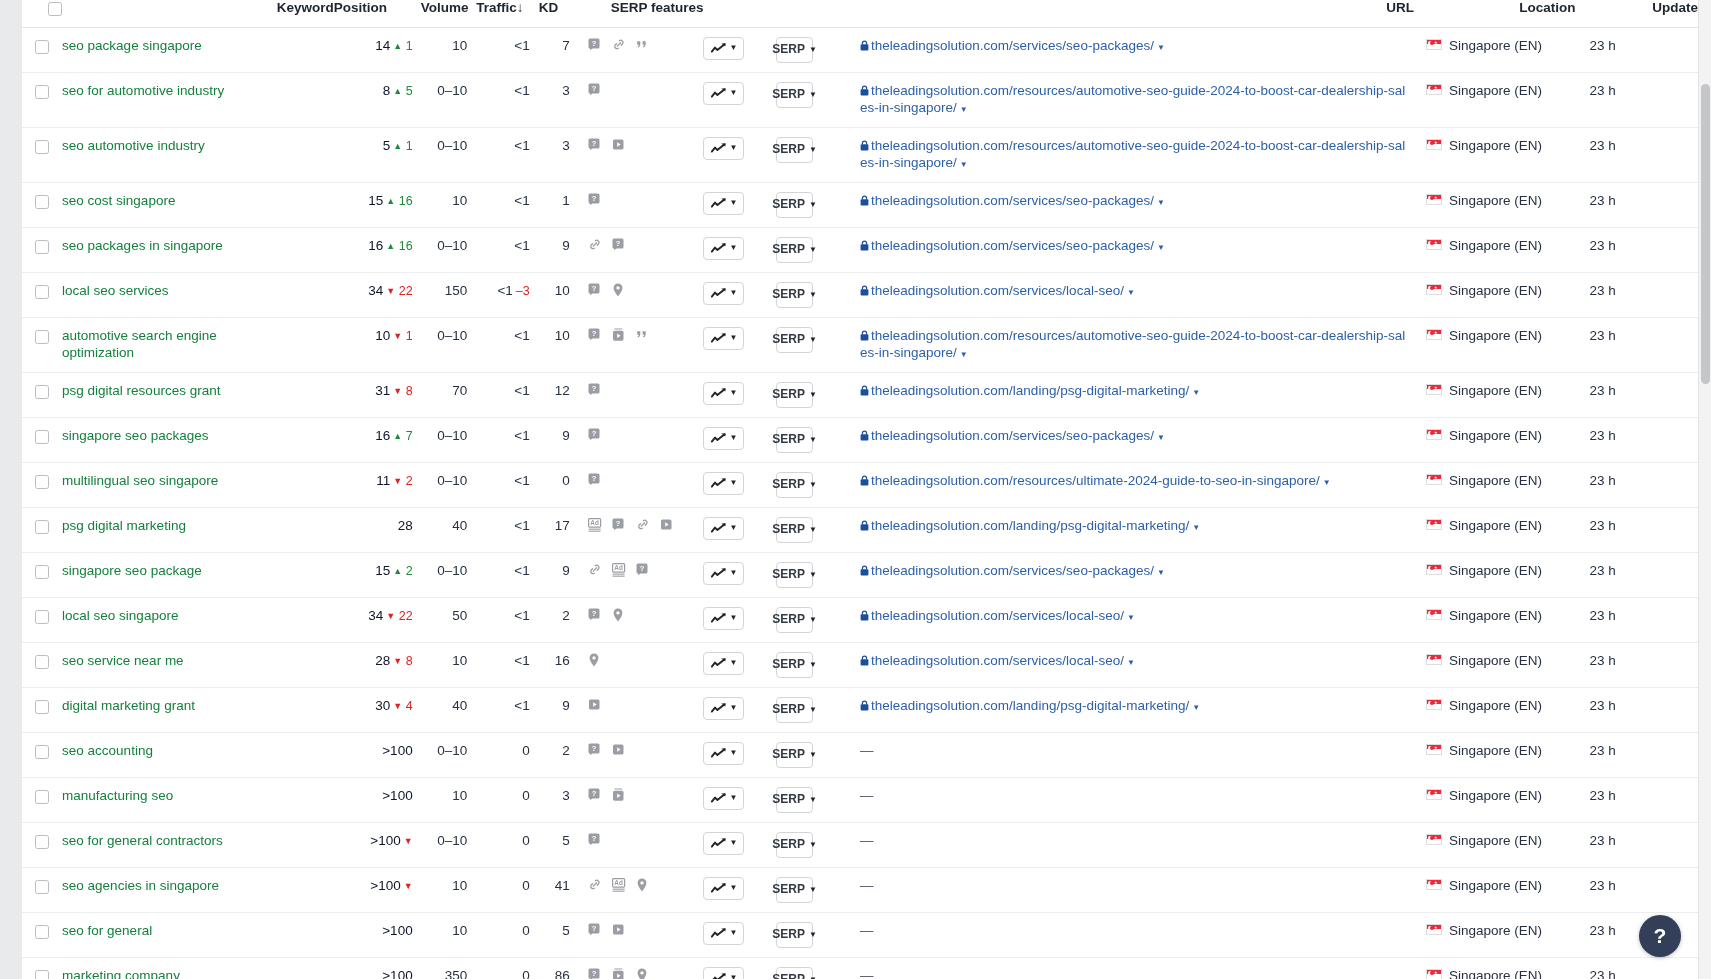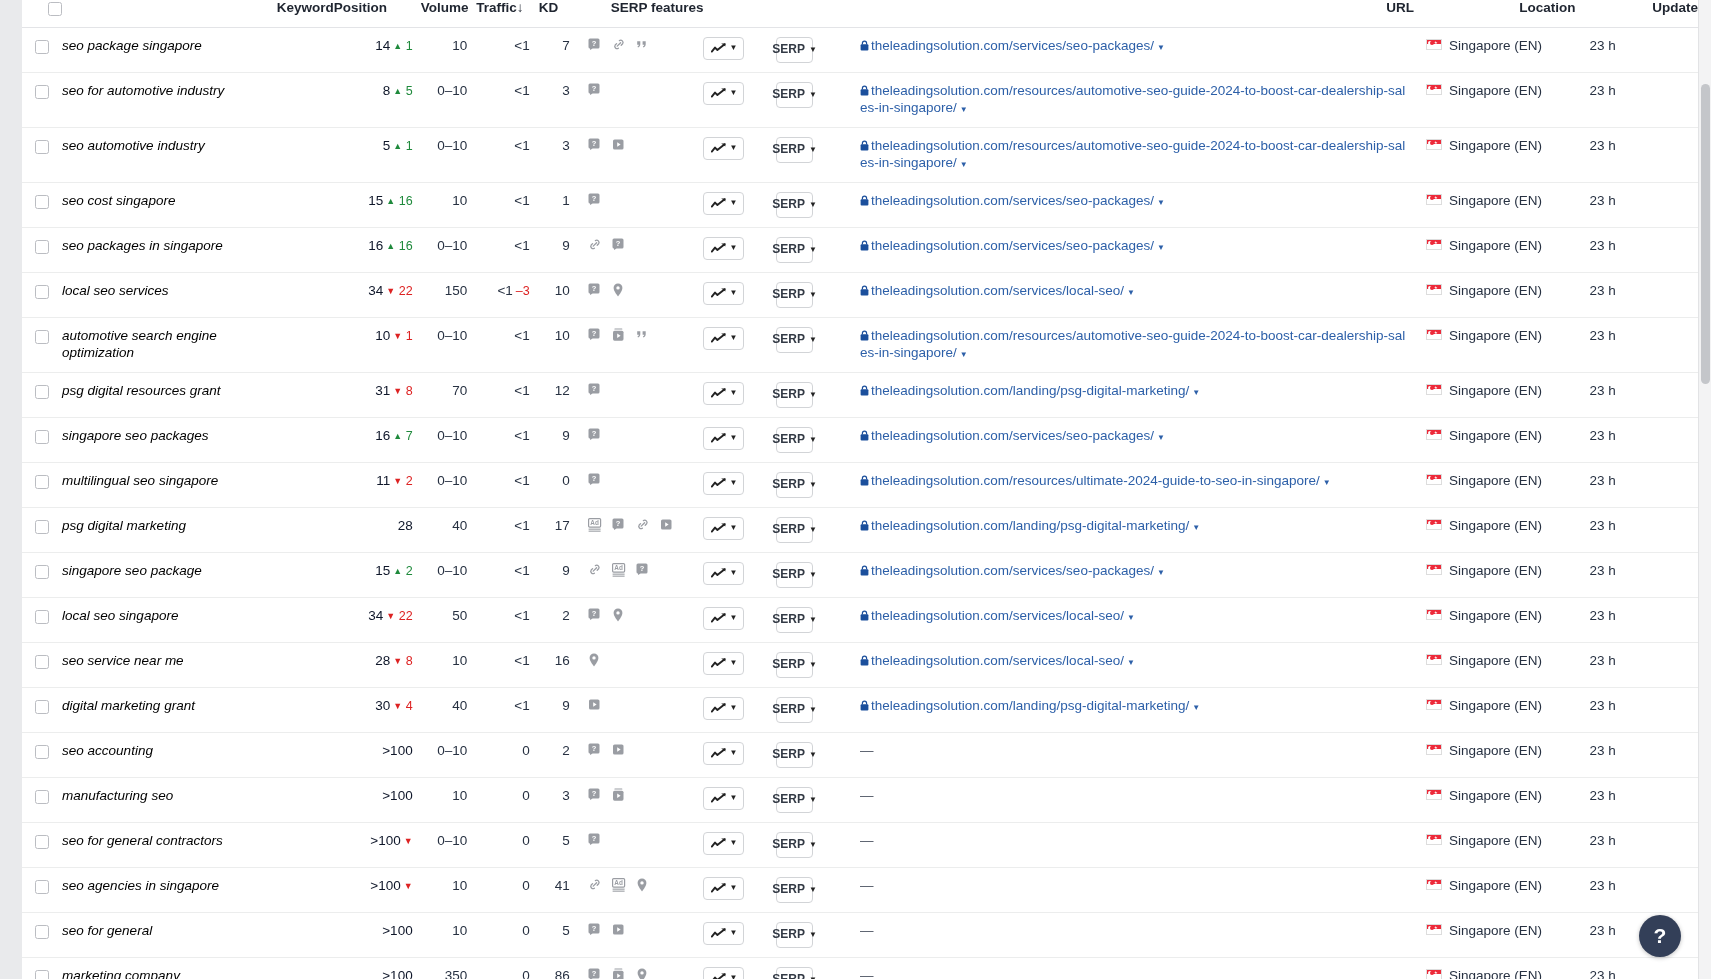--- a/index.html
+++ b/index.html
@@ -102,27 +102,26 @@
     border-radius: 2.5px;
     background: #fff;
     vertical-align: middle;
   }
   thead .cbox { margin-top: 1px; }
   td.cell-check { padding-left: 13px; }
   td.cell-check .cbox { margin-top: 1px; }
 
   
   a.kw {
-    color: #000000;
+    color: #15803d;
     text-decoration: none;
     font-size: 13.5px;
     line-height: 17px;
     display: inline-block;
     max-width: 230px;
-    font-style: italic;
   }
 
   
   .cell-pos { text-align: right; padding-right: 8px; white-space: nowrap; }
   .pos-num { color: #0f172a; }
   .delta { font-size: 12.5px; margin-left: 3px; white-space: nowrap; }
   .delta .arrow { font-size: 9px; display:inline-block; vertical-align: 1px; }
   .delta.up   { color: #1f8a3c; }
   .delta.down { color: #dd2222; }
 

